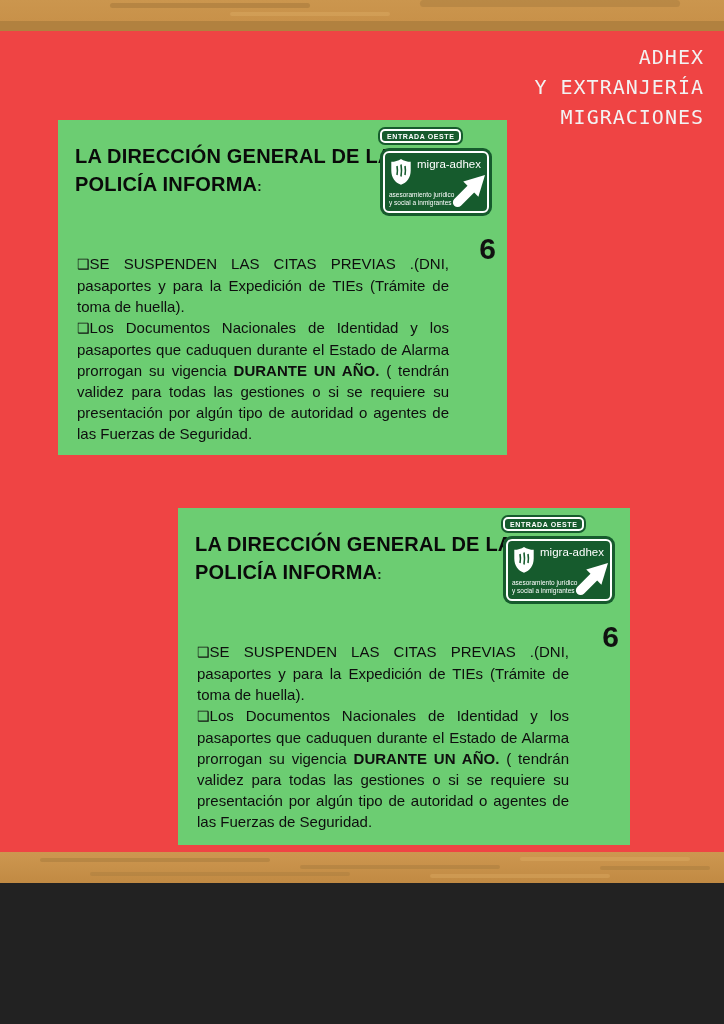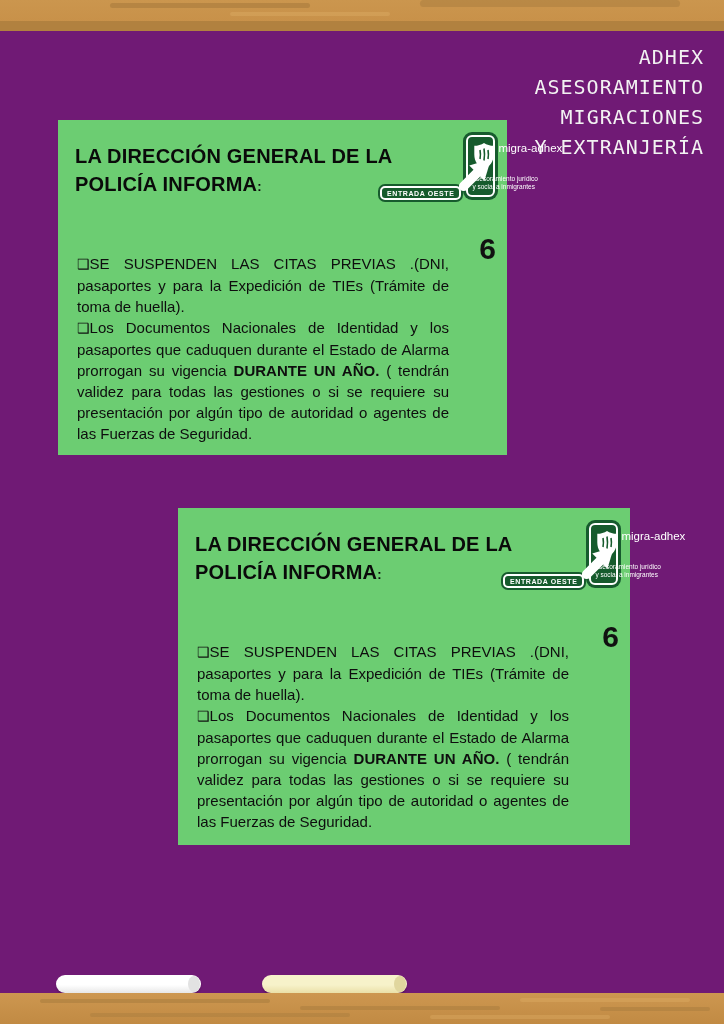--- a/index.html
+++ b/index.html
@@ -1,18 +1,18 @@
 <!DOCTYPE html>
 <html><head>
 <meta charset="utf-8">
 <style>
   html,body { margin:0; padding:0; background:#222; }
   #stage {
-    position:relative; width:724px; height:1024px; overflow:hidden;
-    background:#701a75;
+    position:relative; width:724px; height:883px; overflow:hidden;
+    background:#ef4444;
     font-family:"Liberation Sans", sans-serif;
   }
 
   
   .wood-top {
     position:absolute; left:0; top:0; width:724px; height:31px;
     background:linear-gradient(#cb964e, #c78f47);
   }
   .wood-top-strip {
     position:absolute; left:0; bottom:0; width:724px; height:10px;
@@ -77,21 +77,21 @@
     position:absolute; left:19px; top:133px; width:372px;
     font-size:15px; line-height:21px; text-align:justify;
   }
   .bullet { margin:0; }
   .bullet + .bullet { }
   .marker { font-size:14px; }
 
   
   .sign {
     position:absolute; top:7px; right:9px; width:118px;
-    display:flex; align-items:flex-end;
+    display:flex; flex-direction:column; align-items:flex-start;
   }
   .sign-tab {
     background:#165b2d; color:#fff;
     border:2px solid #fff; border-radius:5px;
     box-shadow:0 0 0 2px #165b2d;
     font-size:7px; font-weight:bold; letter-spacing:0.6px;
     padding:2px 5px 1px 5px; white-space:nowrap;
     margin-right:2px; margin-top:2px;
   }
   .sign-body {
@@ -121,23 +121,22 @@
 
   <div class="wood-top">
     <i class="grain" style="left:110px;top:3px;width:200px;height:5px;background:#a87c3e;opacity:.6"></i>
     <i class="grain" style="left:420px;top:0;width:260px;height:7px;background:#a87c3e;opacity:.5"></i>
     <i class="grain" style="left:230px;top:12px;width:160px;height:4px;background:#d7a55e;opacity:.6"></i>
     <div class="wood-top-strip"></div>
   </div>
 
   <div class="header-text">
     <div>ADHEX</div>
-    <div>ASESORAMIENTO</div>
+    <div>Y EXTRANJERÍA</div>
     <div>MIGRACIONES</div>
-    <div>Y EXTRANJERÍA</div>
   </div>
 
   <div class="card" id="card1">
     <div class="card-title">
       <span>LA DIRECCIÓN GENERAL DE LA</span><br>
       <span>POLICÍA INFORMA</span><span class="colon">:</span>
     </div>
 
     <div class="sign">
       <div class="sign-tab">ENTRADA OESTE</div>

